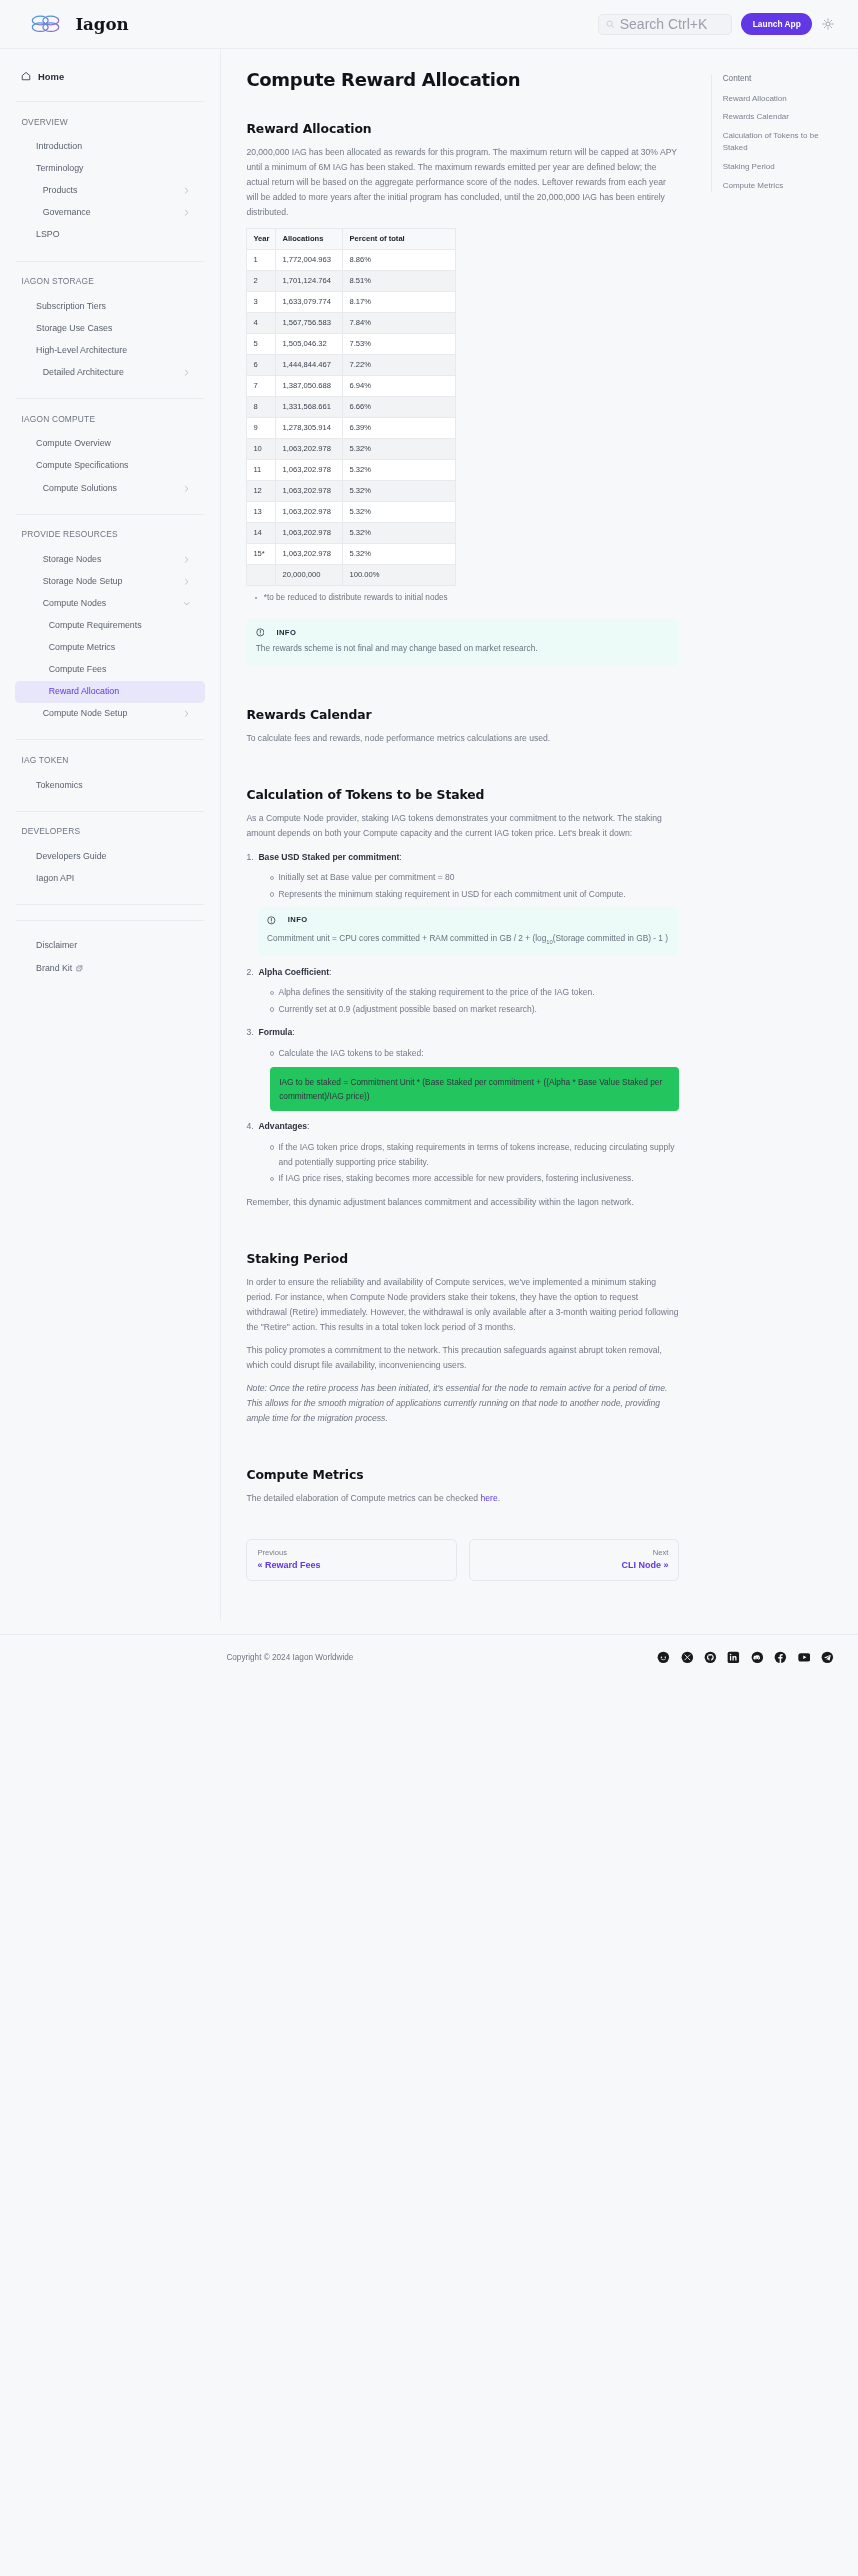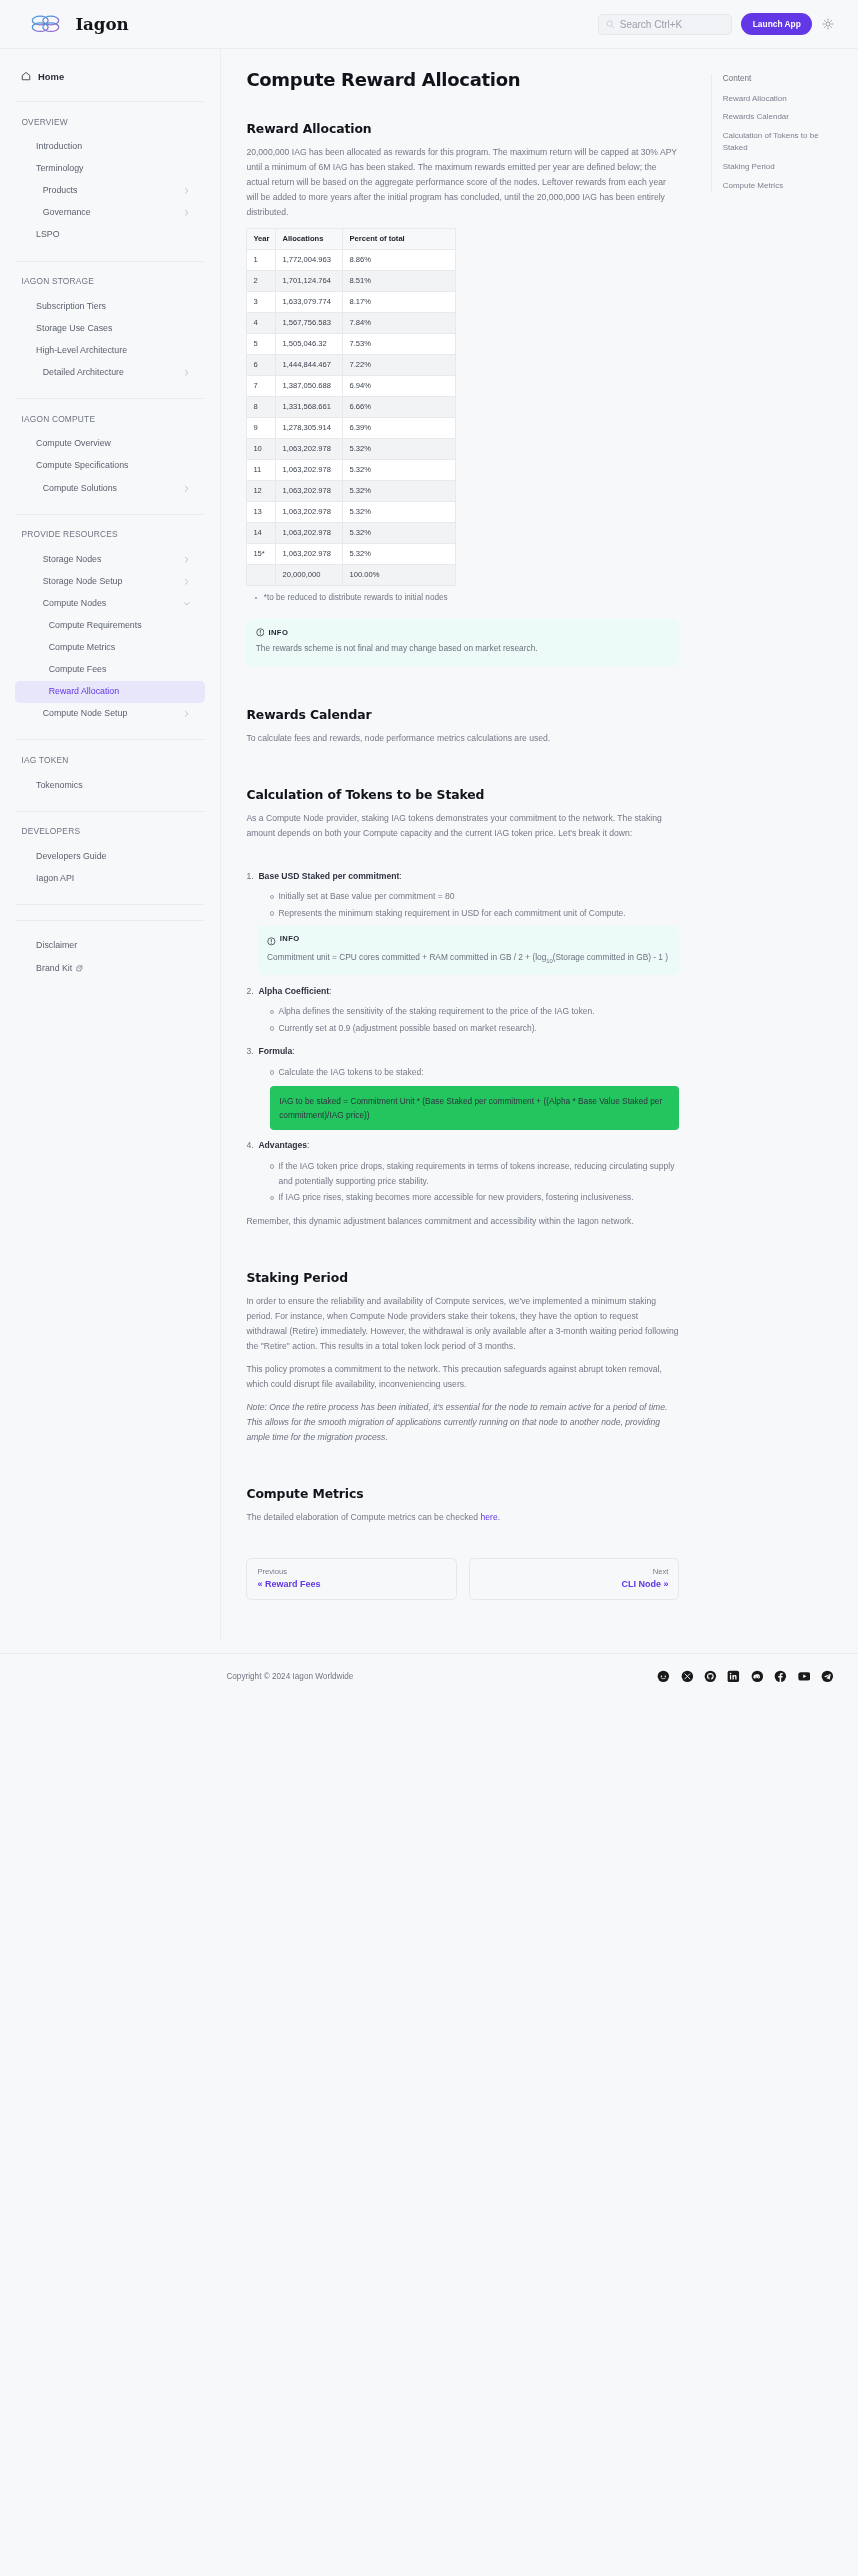--- a/index.html
+++ b/index.html
@@ -43,21 +43,21 @@
     height: 21px;
     border: 0.7px solid #e6e8ec;
     background: #f2f3f6;
     border-radius: 4.7px;
     display: flex;
     align-items: center;
     gap: 4.7px;
     padding: 0 7.4px;
   }
   .searchbox .sicon { width: 8.7px; height: 8.7px; flex: 0 0 auto; opacity: .45; }
-  .search-text { font-size: 10px; color: #9aa0ab; white-space: nowrap; }
+  .search-text { font-size: 14px; color: #9aa0ab; white-space: nowrap; }
   .launch-btn {
     background: #6137e6;
     color: #fff;
     font-size: 8.4px;
     font-weight: 700;
     border: none;
     border-radius: 11.4px;
     padding: 6px 11.4px;
     cursor: pointer;
     font-family: "Liberation Sans", sans-serif;
@@ -192,34 +192,34 @@
   }
 
   
   .callout {
     background: #ecfbf8;
     border-radius: 4.7px;
     padding: 8.7px 9.4px 10px 9.4px;
     margin: 14.7px 0 0 0;
   }
   .callout-head {
-    display: flex; align-items: flex-end; gap: 4px;
+    display: flex; align-items: center; gap: 12px;
     margin-bottom: 5.3px;
   }
   .callout-head .cicon { width: 8.7px; height: 8.7px; flex: 0 0 auto; }
   .callout-title {
     font-size: 7.6px; font-weight: 800; letter-spacing: 0.4px;
     color: #1f2430;
   }
   .callout-body { font-size: 8.3px; line-height: 1.62; color: #6a707d; }
   .callout.nested { margin: 5.3px 0 0 0; padding: 7.4px 8.7px 8.7px 8.7px; }
 
   
   ol.steps {
-    margin: 28px 0 0 0;
+    margin: 9px 0 0 0;
     padding-left: 12px;
     counter-reset: st;
     list-style: none;
   }
   ol.steps > li {
     position: relative;
     margin-bottom: 8.7px;
     font-size: 8.6px;
     color: #4b5161;
     line-height: 1.7;

